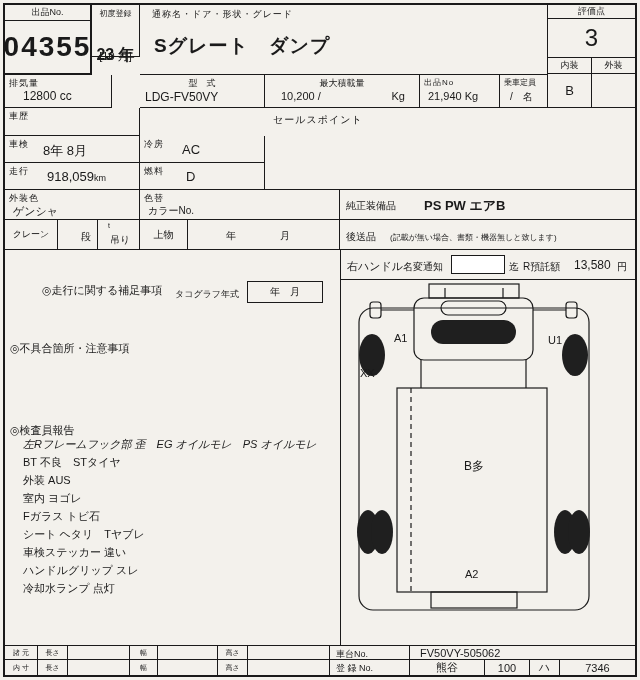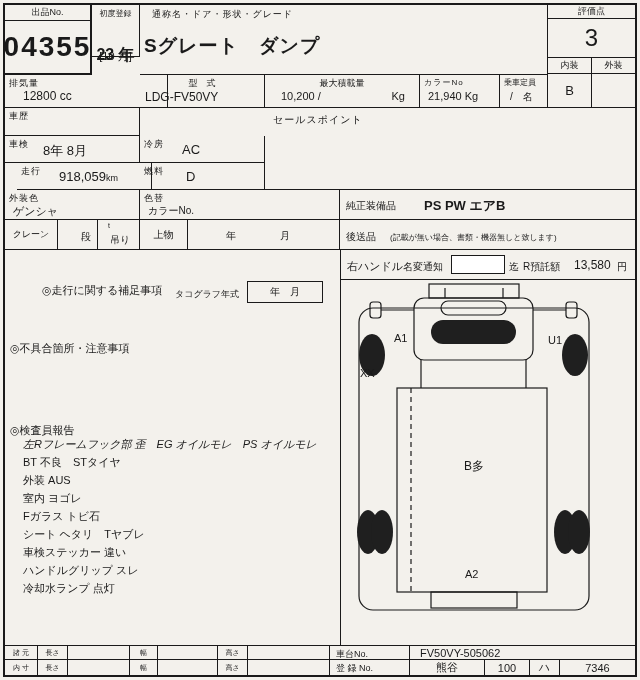--- a/index.html
+++ b/index.html
@@ -37,21 +37,21 @@
   </div>
 
   <div class="cell bR bB" style="left:87px;top:0;width:48px;height:52px;">
     <div class="t" style="left:50%;top:3px;transform:translateX(-50%);font-size:8px;">初度登録</div>
     <div class="t" style="left:50%;top:40px;transform:translateX(-50%);font-size:16px;font-weight:bold;">23 年</div>
     <div class="t" style="left:50%;top:44px;transform:translateX(-50%);font-size:11px;">[10 月]</div>
   </div>
 
   <div class="cell bR bB" style="left:135px;top:0;width:408px;height:70px;">
     <div class="t" style="left:12px;top:3px;font-size:9px;letter-spacing:1px;">通称名・ドア・形状・グレード</div>
-    <div class="t" style="left:4px;top:28px;font-size:19px;font-weight:600;letter-spacing:1px;">Sグレート　ダンプ</div>
+    <div class="t" style="left:14px;top:28px;font-size:19px;font-weight:600;letter-spacing:1px;">Sグレート　ダンプ</div>
   </div>
 
   <div class="cell bB flexc" style="left:543px;top:0;width:87px;height:14px;font-size:9px;">
     <span>評価点</span>
   </div>
   <div class="cell bB flexc" style="left:543px;top:14px;width:87px;height:39px;font-size:24px;">
     <span>3</span>
   </div>
   <div class="cell bR bB flexc" style="left:543px;top:53px;width:44px;height:16px;font-size:9px;">
     <span>内装</span>
@@ -59,35 +59,35 @@
   <div class="cell bB flexc" style="left:587px;top:53px;width:43px;height:16px;font-size:9px;">
     <span>外装</span>
   </div>
   <div class="cell bR bB flexc" style="left:543px;top:69px;width:44px;height:34px;font-size:13px;">
     <span>B</span>
   </div>
   <div class="cell bB flexc" style="left:587px;top:69px;width:43px;height:34px;font-size:13px;">
     <span></span>
   </div>
 
-  <div class="cell bR bB" style="left:0;top:70px;width:163px;height:33px;">
+  <div class="cell bR bB" style="left:0;top:70px;width:107px;height:33px;">
     <div class="lab">排気量</div>
     <div class="t" style="left:18px;top:14px;font-size:12px;">12800 cc</div>
   </div>
   <div class="cell bR bB" style="left:135px;top:70px;width:125px;height:33px;">
     <div class="t" style="left:50%;top:2px;transform:translateX(-50%);font-size:9px;">型　式</div>
     <div class="t" style="left:5px;top:15px;font-size:12px;">LDG-FV50VY</div>
   </div>
   <div class="cell bR bB" style="left:260px;top:70px;width:155px;height:33px;">
     <div class="t" style="left:50%;top:2px;transform:translateX(-50%);font-size:9px;">最大積載量</div>
     <div class="t" style="left:16px;top:15px;font-size:11px;">10,200 /</div>
     <div class="t" style="right:14px;top:15px;font-size:11px;">Kg</div>
   </div>
   <div class="cell bR bB" style="left:415px;top:70px;width:80px;height:33px;">
-    <div class="lab" style="font-size:8px;">カラーNo</div>
+    <div class="lab" style="font-size:8px;">出品No</div>
     <div class="t" style="left:8px;top:15px;font-size:11px;">21,940 Kg</div>
   </div>
   <div class="cell bR bB" style="left:495px;top:70px;width:48px;height:33px;text-align:center;">
     <div class="lab" style="font-size:8px;letter-spacing:0;">乗車定員</div>
     <div class="t" style="left:10px;top:15px;font-size:10px;">/　名</div>
   </div>
 
   <div class="cell bR bB" style="left:0;top:103px;width:135px;height:28px;">
     <div class="lab">車歴</div>
   </div>
@@ -97,21 +97,21 @@
 
   <div class="cell bR bB" style="left:0;top:131px;width:135px;height:27px;">
     <div class="lab">車検</div>
     <div class="t" style="left:38px;top:6px;font-size:13px;">8年 8月</div>
   </div>
   <div class="cell bR bB" style="left:135px;top:131px;width:125px;height:27px;">
     <div class="lab">冷房</div>
     <div class="t" style="left:42px;top:6px;font-size:13px;">AC</div>
   </div>
 
-  <div class="cell bR bB" style="left:12px;top:158px;width:135px;height:27px;">
+  <div class="cell bR bB" style="left:0;top:158px;width:135px;height:27px;">
     <div class="lab">走行</div>
     <div class="t" style="left:42px;top:6px;font-size:13px;"><span>918,059</span><span style="font-size:9px;">km</span></div>
   </div>
   <div class="cell bR bB" style="left:135px;top:158px;width:125px;height:27px;">
     <div class="lab">燃料</div>
     <div class="t" style="left:46px;top:6px;font-size:13px;">D</div>
   </div>
 
   <div class="cell bR bB" style="left:0;top:185px;width:135px;height:30px;">
     <div class="lab">外装色</div>

